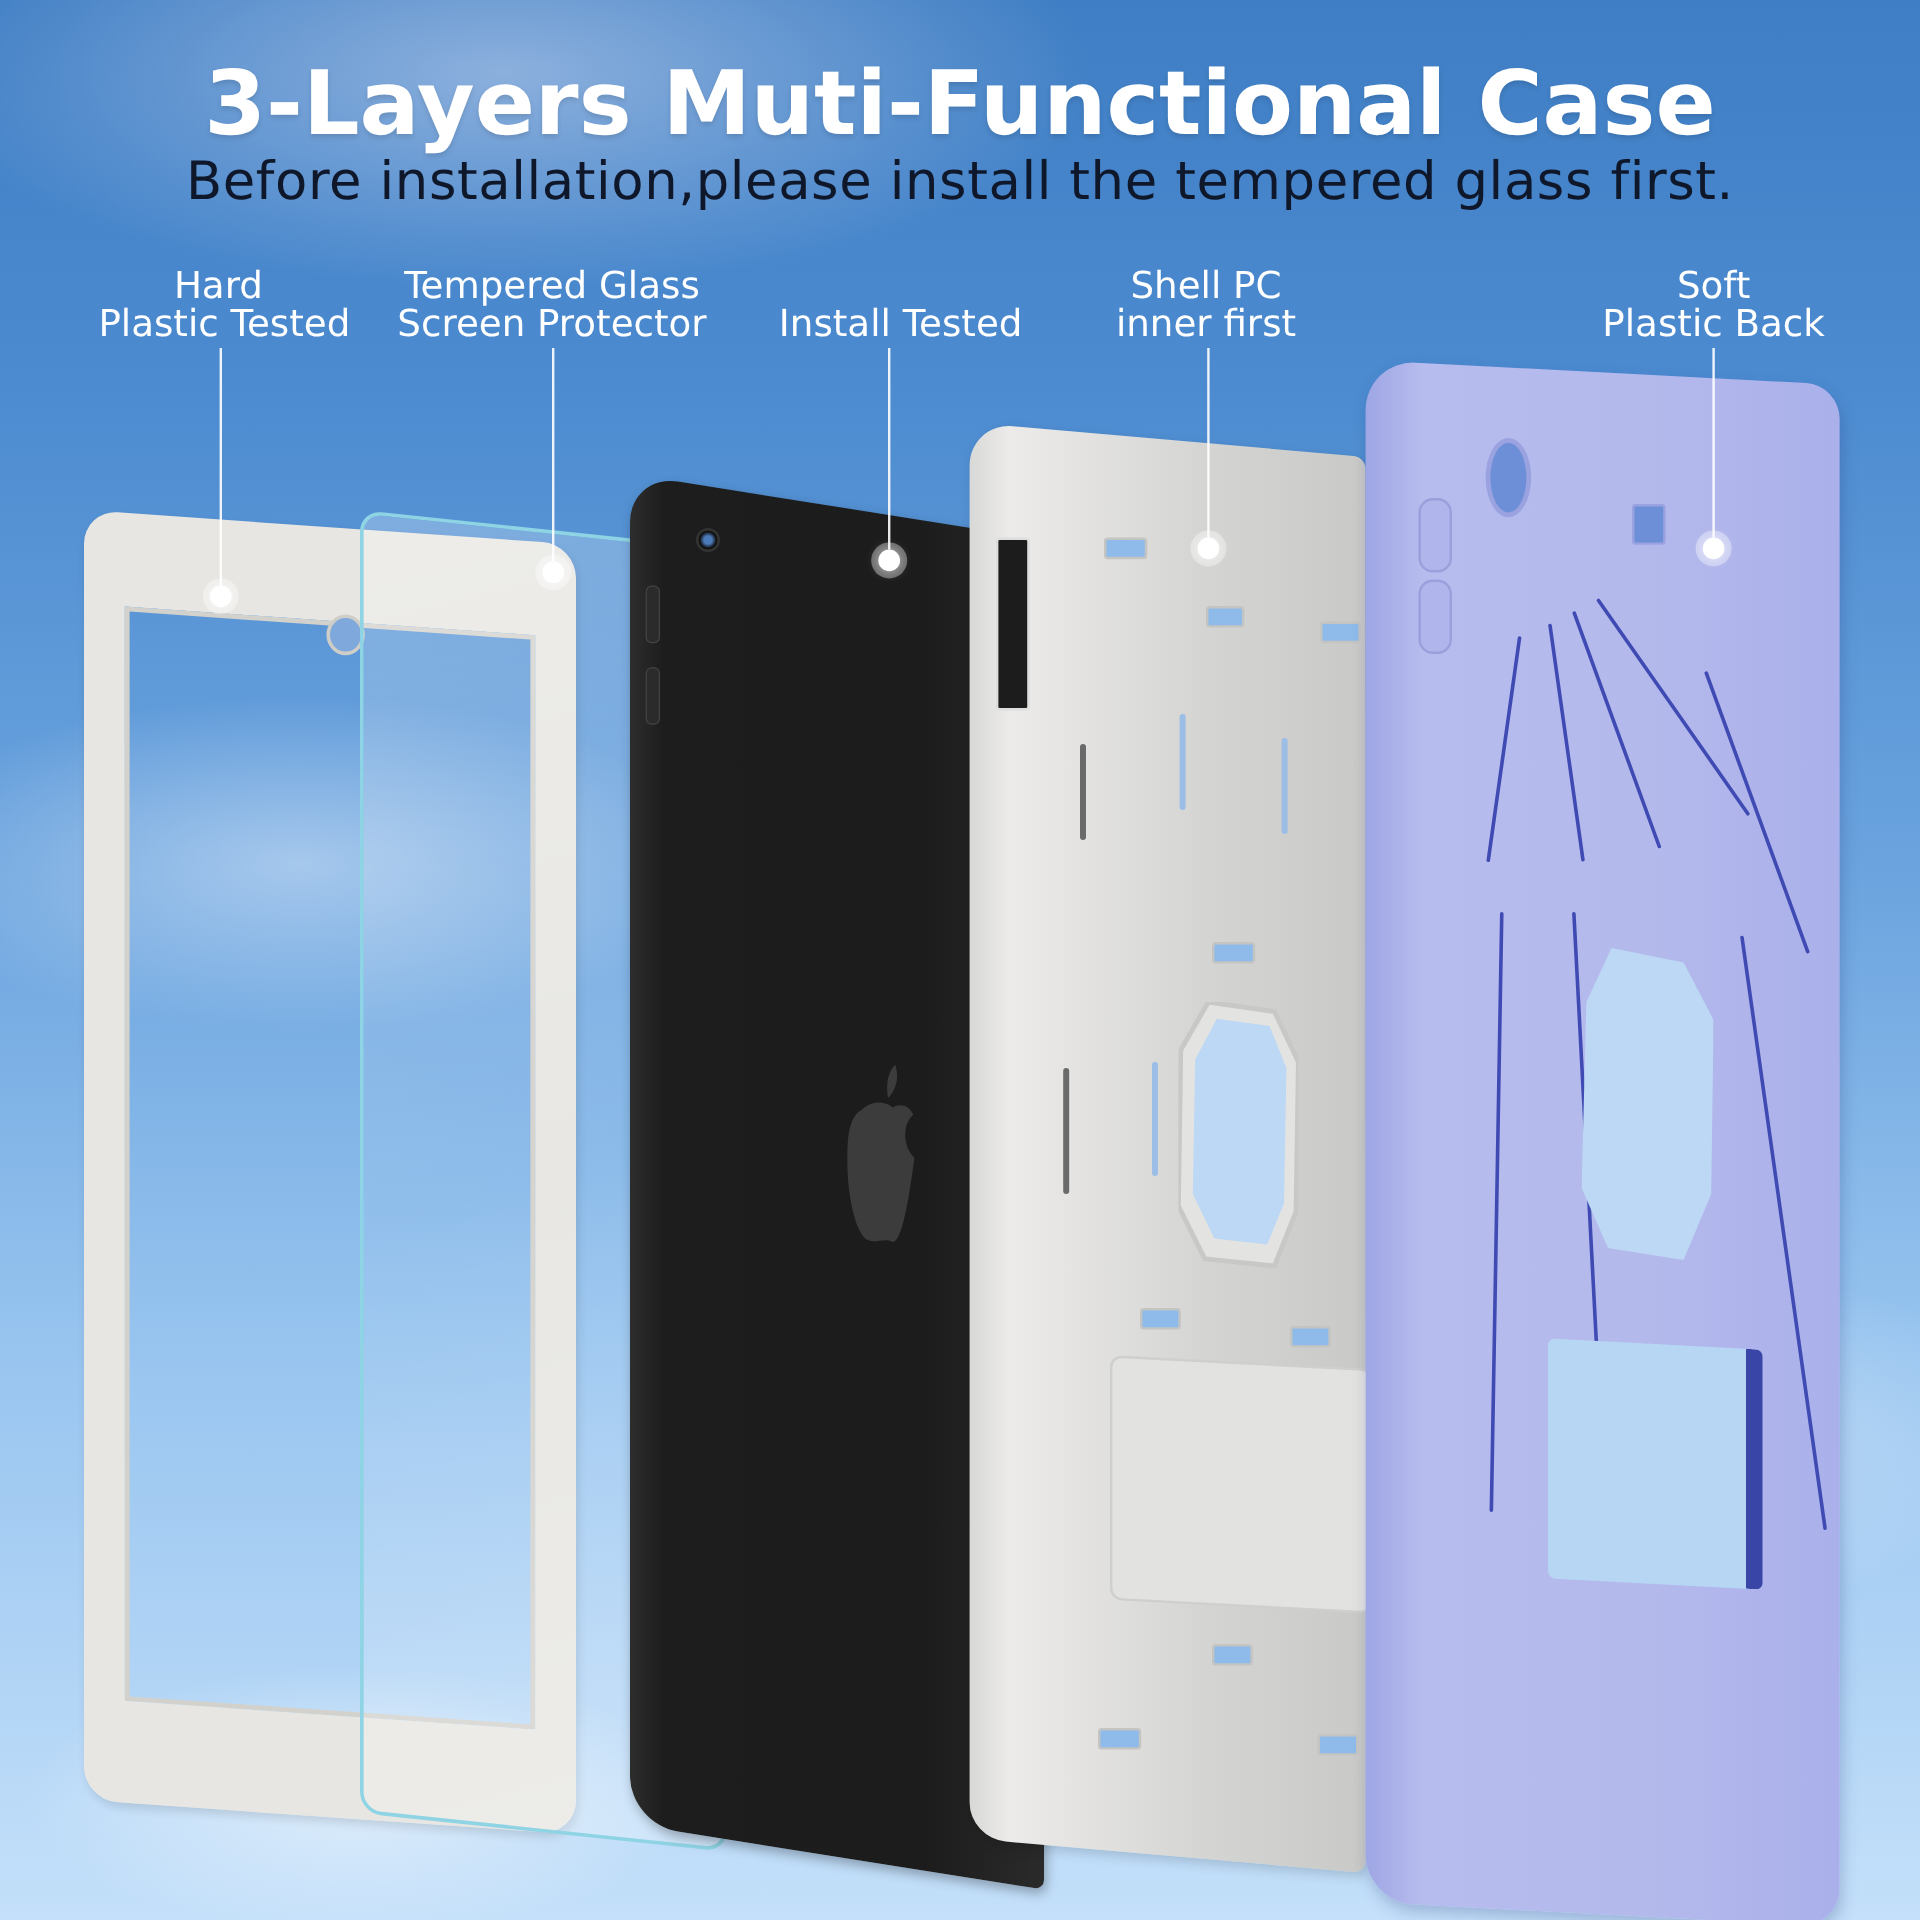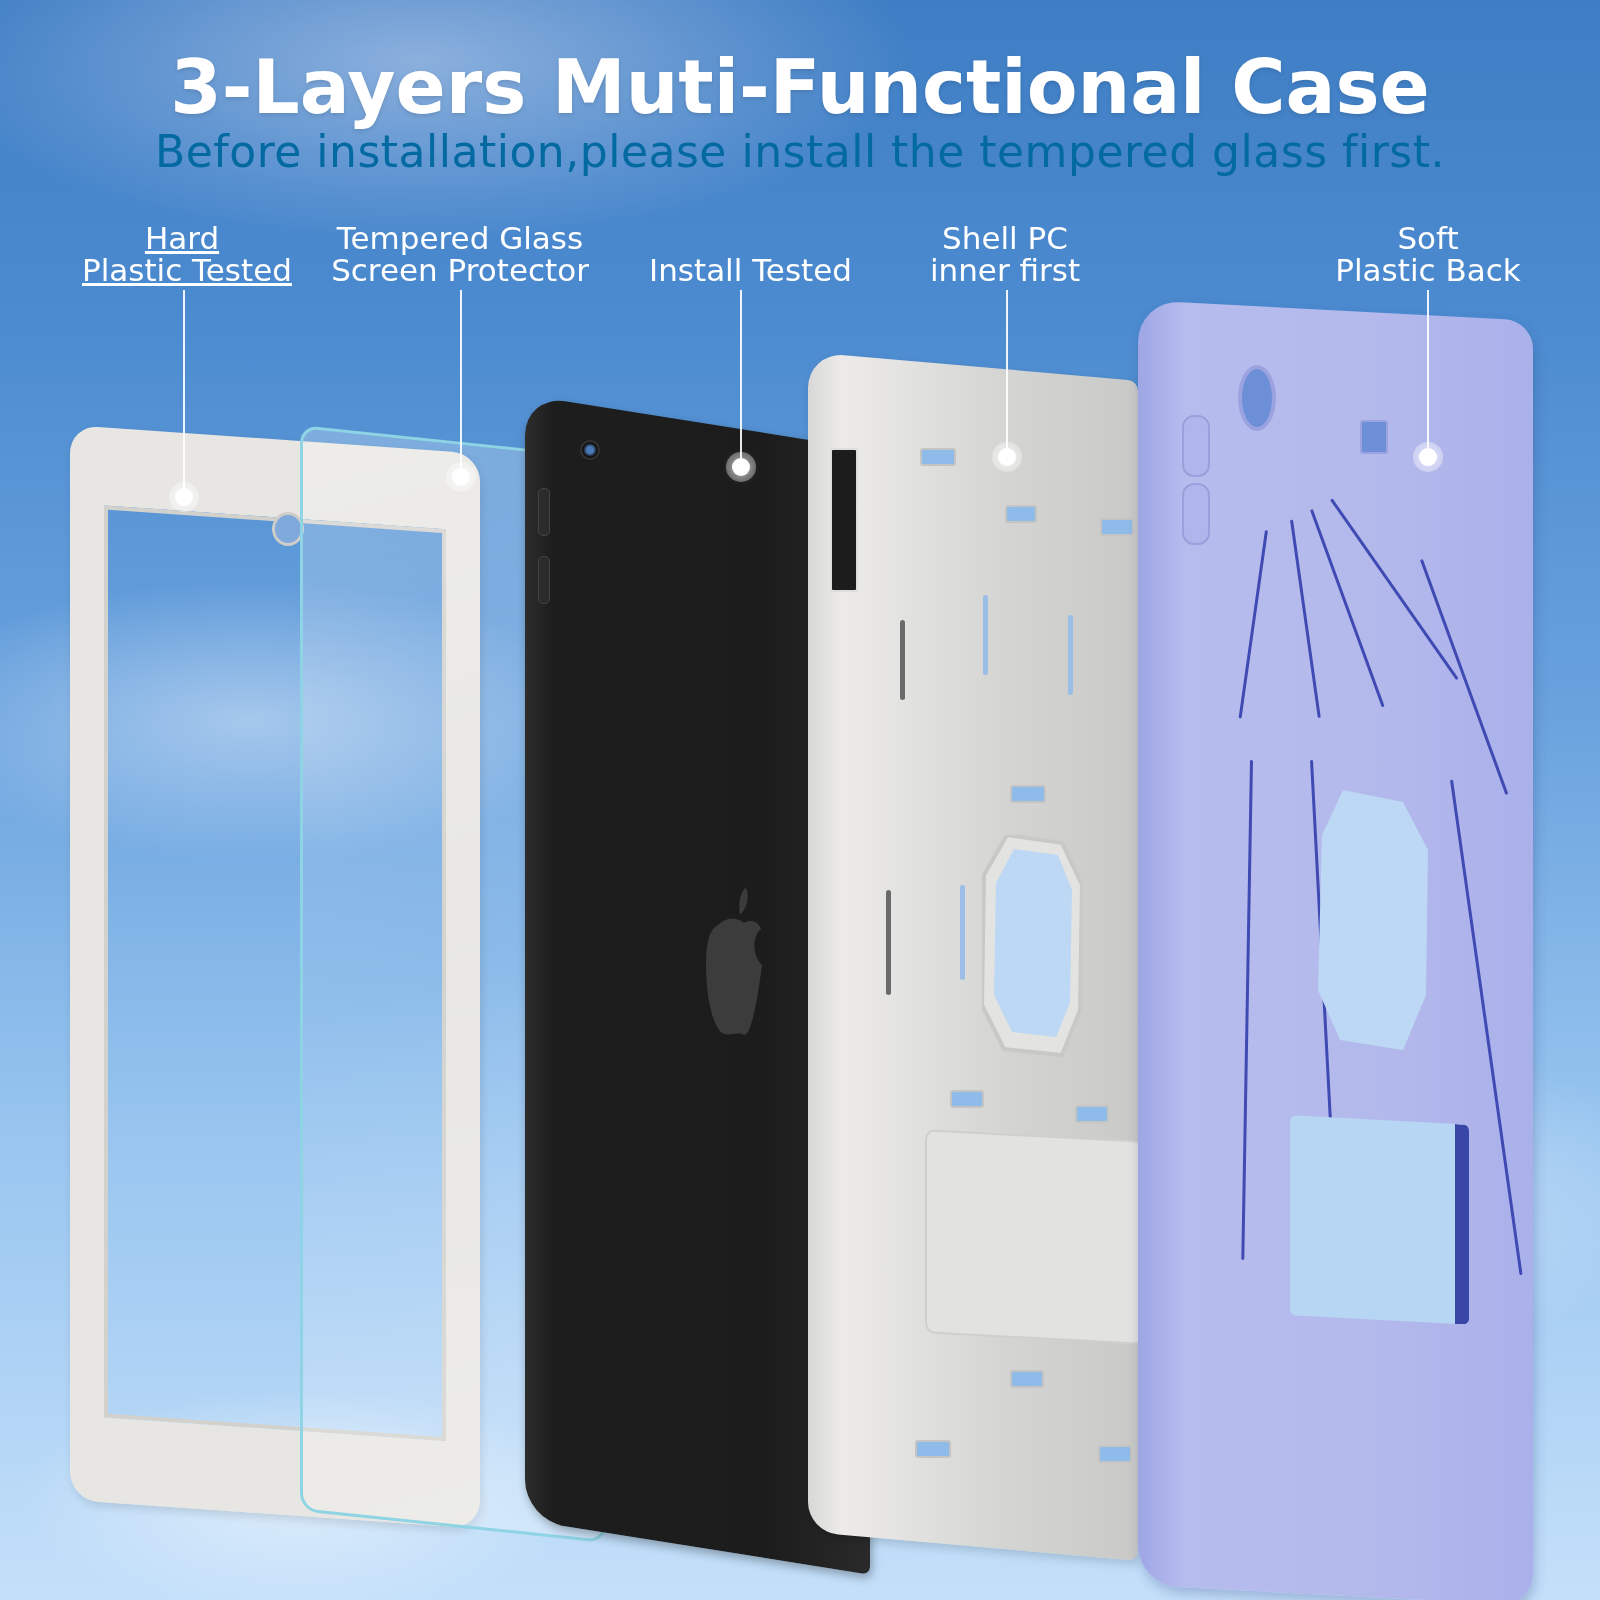--- a/index.html
+++ b/index.html
@@ -9,21 +9,21 @@
     background:
       radial-gradient(ellipse 700px 260px at 420px 60px, rgba(200,215,240,0.55), rgba(200,215,240,0) 70%),
       radial-gradient(ellipse 500px 200px at 250px 720px, rgba(215,230,248,0.55), rgba(215,230,248,0) 70%),
       radial-gradient(ellipse 600px 220px at 1300px 1200px, rgba(220,235,250,0.6), rgba(220,235,250,0) 70%),
       radial-gradient(ellipse 400px 160px at 300px 1500px, rgba(235,244,252,0.7), rgba(235,244,252,0) 70%),
       linear-gradient(180deg, #3f7ec4 0%, #4c8bd0 20%, #6aa3de 45%, #97c4ef 70%, #c4e0fa 100%); }
   .title { position:absolute; left:0; width:1600px; top:44px; text-align:center;
     color:#fff; font-weight:bold; font-size:74px; letter-spacing:0px;
     text-shadow:0 2px 4px rgba(0,0,0,0.12); }
   .subtitle { position:absolute; left:0; width:1600px; top:126px; text-align:center;
-    color:#0369a1; font-size:44px; letter-spacing:0.5px; }
+    color:#0f172a; font-size:44px; letter-spacing:0.5px; }
   .label { position:absolute; color:#fff; font-size:31px; line-height:32px; text-align:center; white-space:nowrap; }
   .leader { position:absolute; width:2px; background:rgba(255,255,255,0.9); }
   .dot { position:absolute; width:18px; height:18px; border-radius:50%; background:#fff;
     box-shadow:0 0 0 6px rgba(255,255,255,0.35), 0 0 10px rgba(255,255,255,0.6); }
 
   
   .frame { position:absolute; left:70px; top:425px; width:410px; height:1075px;
     border:34px solid #e7e6e2; border-top-width:78px; border-bottom-width:85px; border-radius:28px;
     box-sizing:border-box; transform:skewY(4deg); transform-origin:left top;
     box-shadow:inset 0 0 0 4px #d2d1cc, 2px 4px 8px rgba(0,0,0,0.12); }
@@ -64,21 +64,21 @@
   .ridge { position:absolute; background:#3f4ab3; width:3px; border-radius:2px; transform-origin:top left; }
 </style>
 </head>
 <body>
 
 <div class="sky"></div>
 
 <div class="title">3-Layers Muti-Functional Case</div>
 <div class="subtitle">Before installation,please install the tempered glass first.</div>
 
-<div class="label" style="left:82px;top:222px;width:200px;text-decoration:underline;">
+<div class="label" style="left:82px;top:222px;width:200px;">
   <div>Hard</div>
   <div>Plastic Tested</div>
 </div>
 <div class="label" style="left:320px;top:222px;width:280px;">
   <div>Tempered Glass</div>
   <div>Screen Protector</div>
 </div>
 <div class="label" style="left:622px;top:254px;width:230px;text-align:right;">
   <div>Install Tested</div>
 </div>

